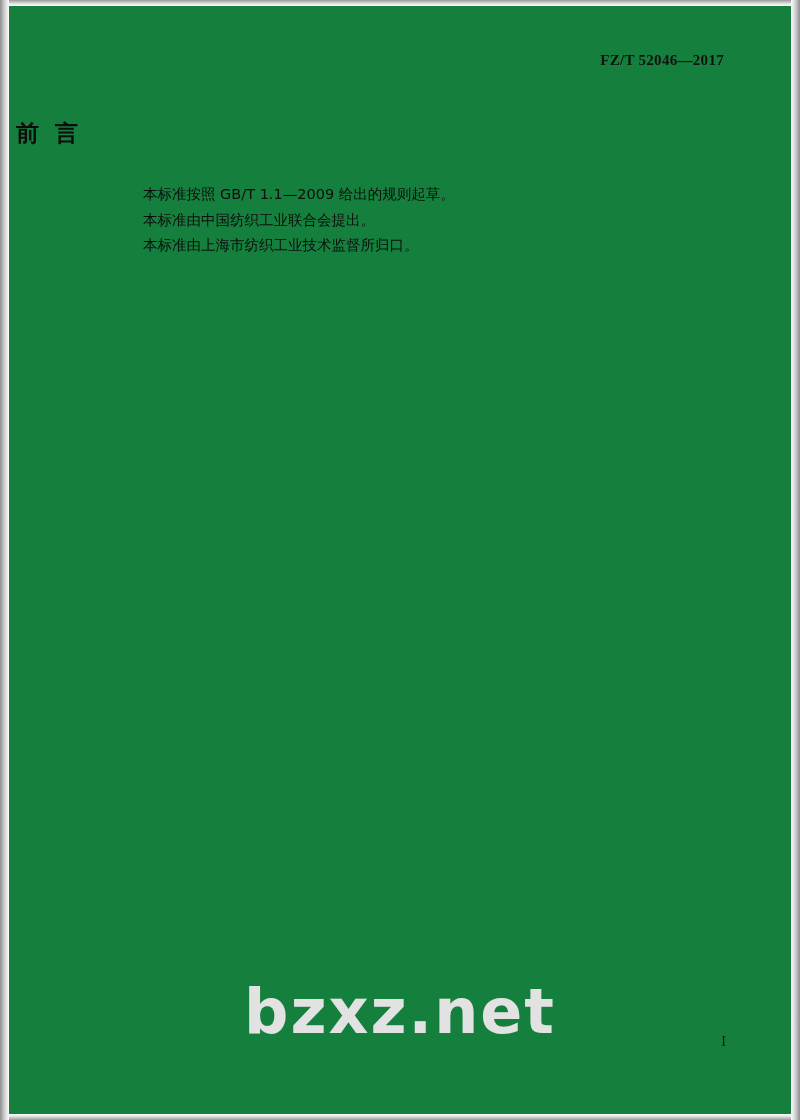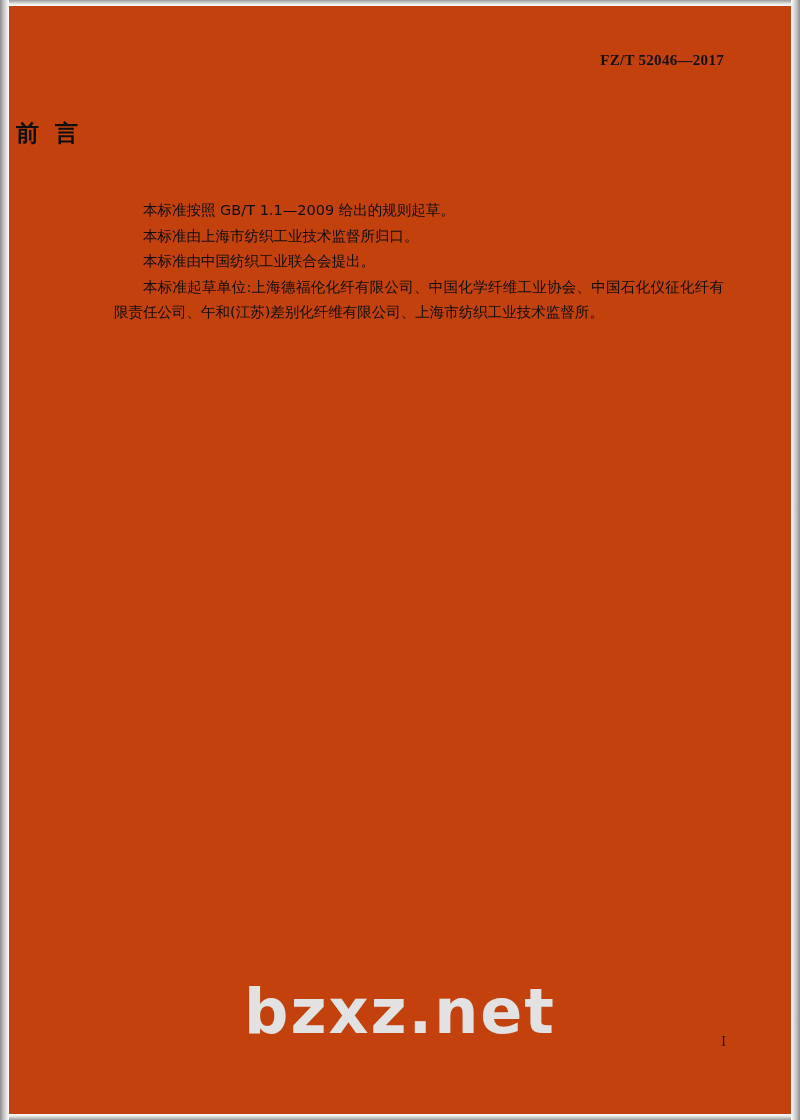--- a/index.html
+++ b/index.html
@@ -9,21 +9,21 @@
   }
   body {
     width: 800px;
     height: 1120px;
     font-family: "Liberation Serif", serif;
   }
   .page {
     position: relative;
     width: 800px;
     height: 1120px;
-    background: #c2410c;
+    background: #15803d;
     box-sizing: border-box;
     overflow: hidden;
   }
   
   .edge-left {
     position: absolute;
     left: 0; top: 0;
     width: 9px; height: 1120px;
     background: linear-gradient(to right, #8f8f8f 0%, #c9c9c9 45%, #ffffff 100%);
   }
@@ -67,21 +67,21 @@
     font-family: "DejaVu Sans", sans-serif;
     font-weight: bold;
     font-size: 23px;
     letter-spacing: 16px;
     text-indent: 16px;
     color: #0d0d0d;
   }
 
   .body-block {
     position: absolute;
-    top: 198px;
+    top: 182px;
     left: 114px;
     width: 610px;
     font-family: "DejaVu Sans", sans-serif;
     font-size: 14.5px;
     line-height: 25.5px;
     color: #0d0d0d;
     text-align: justify;
   }
   .body-block p {
     margin: 0;
@@ -123,21 +123,20 @@
   <div class="edge-bottom"></div>
   <div class="edge-left"></div>
   <div class="edge-right"></div>
 
   <div class="header-code">FZ/T 52046—2017</div>
 
   <div class="doc-title">前言</div>
 
   <div class="body-block">
     <p class="indent">本标准按照 GB/T 1.1—2009 给出的规则起草。</p>
+    <p class="indent">本标准由中国纺织工业联合会提出。</p>
     <p class="indent">本标准由上海市纺织工业技术监督所归口。</p>
-    <p class="indent">本标准由中国纺织工业联合会提出。</p>
-    <p class="indent">本标准起草单位:上海德福伦化纤有限公司、中国化学纤维工业协会、中国石化仪征化纤有限责任公司、午和(江苏)差别化纤维有限公司、上海市纺织工业技术监督所。</p>
   </div>
 
   <div class="watermark">bzxz.net</div>
 
   <div class="page-number">I</div>
 </div>
 
 </body></html>

